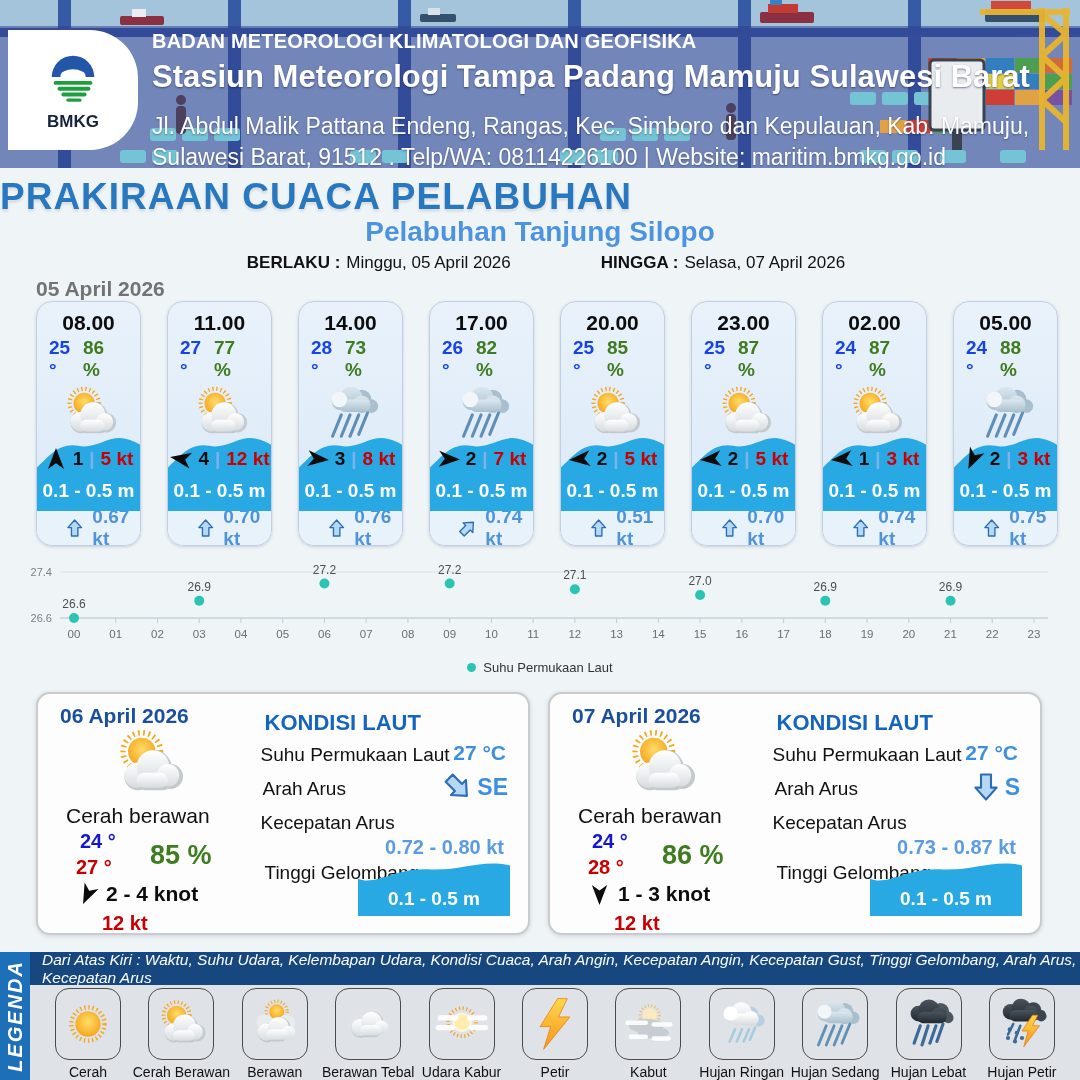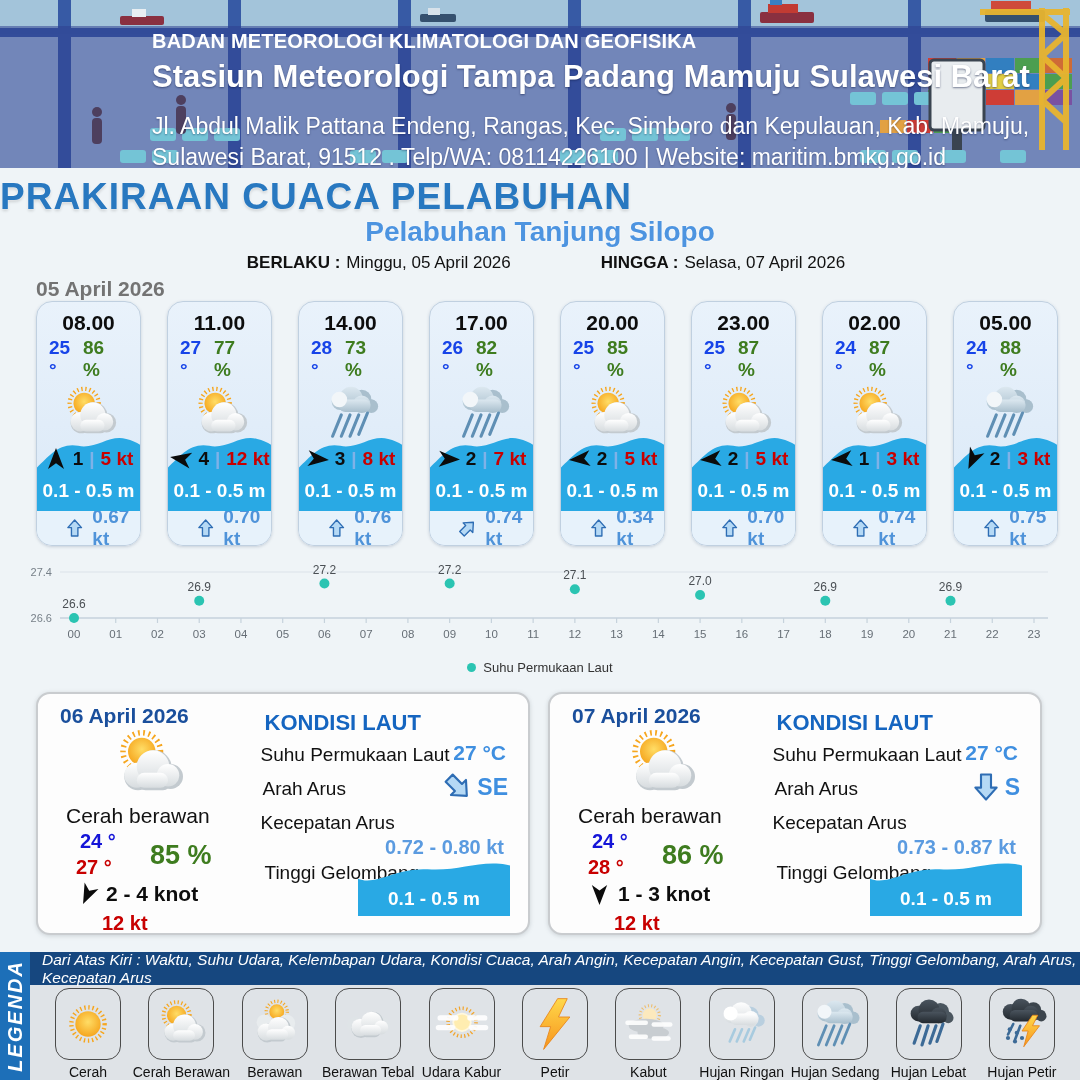--- a/index.html
+++ b/index.html
@@ -423,20 +423,32 @@
             <circle cx="5" cy="4" r="5"></circle>
             <rect y="10" width="10" height="26" rx="4"></rect>
           </g>
       </g>
       <g>
           <rect x="952" y="86" width="10" height="64" fill="#3a4450"></rect>
           <rect x="930" y="60" width="54" height="70" rx="4" fill="#e8ecef" stroke="#3a4450" stroke-width="3"></rect>
         </g>
     </svg>
 
+    <div class="logo-pill">
+      <svg width="62" height="62" viewBox="0 0 64 64">
+        <circle cx="32" cy="30" r="26" fill="#ffffff"></circle>
+        <path d="M10,30 A22,22 0 0 1 54,30 Z" fill="#2356a8"></path>
+        <ellipse cx="32" cy="29" rx="13" ry="7" fill="#ffffff"></ellipse>
+        <rect x="12" y="34" width="40" height="4" rx="2" fill="#1f9e3e"></rect>
+        <rect x="16" y="40" width="34" height="4" rx="2" fill="#1f9e3e"></rect>
+        <rect x="20" y="46" width="26" height="4" rx="2" fill="#1f9e3e"></rect>
+        <rect x="25" y="52" width="16" height="3.6" rx="1.8" fill="#1f9e3e"></rect>
+      </svg>
+      <span class="bmkg-label">BMKG</span>
+    </div>
 
     <div class="header-text">
       <div class="h-agency">BADAN METEOROLOGI KLIMATOLOGI DAN GEOFISIKA</div>
       <div class="h-station">Stasiun Meteorologi Tampa Padang Mamuju Sulawesi Barat</div>
       <div class="h-addr">
         <div>Jl. Abdul Malik Pattana Endeng, Rangas, Kec. Simboro dan Kepulauan, Kab. Mamuju,</div>
         <div>Sulawesi Barat, 91512 . Telp/WA: 08114226100 | Website: maritim.bmkg.go.id</div>
       </div>
     </div>
   </div>
@@ -594,21 +606,21 @@
       <div class="wave-band">
         <svg viewBox="0 0 120 70" preserveAspectRatio="none">
           <path d="M0,32 C14,22 26,10 48,13 C70,16 84,3 104,7 C110,8 116,10 120,12 L120,70 L0,70 Z" fill="#29a9e4"></path>
         </svg>
         <div class="wave-text">0.1 - 0.5 m</div>
       </div>
       <div class="hc-foot">
         <svg class="block-arrow" style="transform: rotate(0deg);">
             <use href="#sym-block-arrow"></use>
           </svg>
-        <span class="hc-cur">0.34 kt</span>
+        <span class="hc-cur">0.51 kt</span>
       </div>
     </div>
 
     <div class="hcard">
       <div class="hc-time">23.00</div>
       <div class="hc-th">
         <span class="hc-temp">25 °</span>
         <span class="hc-hum">87 %</span>
       </div>
       <svg class="hc-icon">

